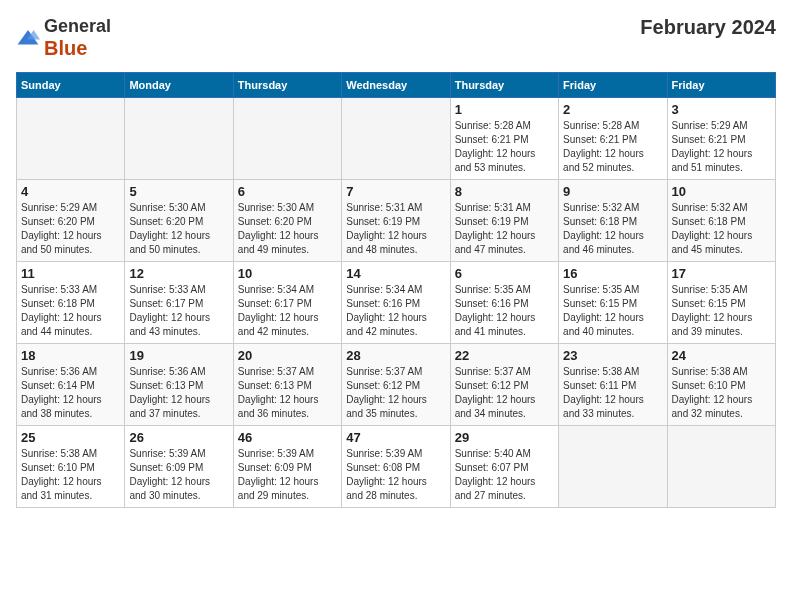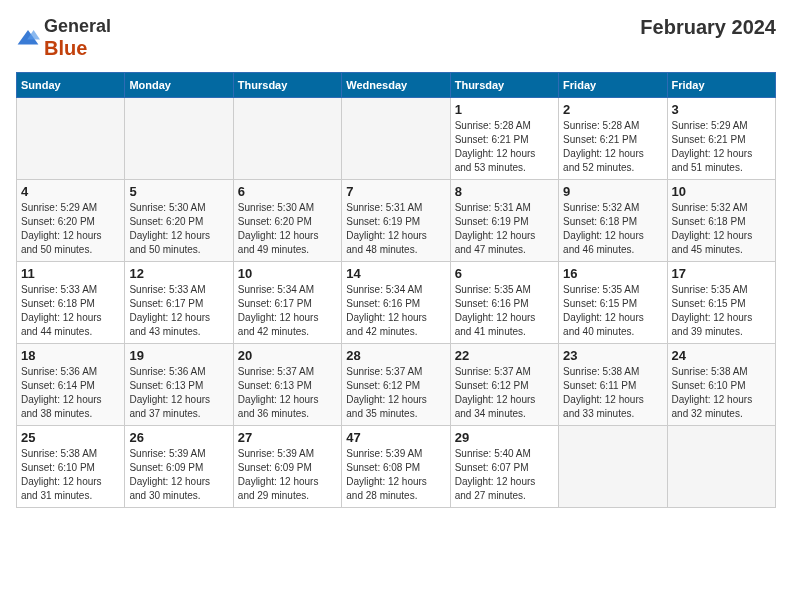--- a/index.html
+++ b/index.html
@@ -296,21 +296,21 @@
 and 31 minutes.</div>
         </td>
         <td>
           <div class="day-number">26</div>
           <div class="day-info" style="white-space: pre-line;">Sunrise: 5:39 AM
 Sunset: 6:09 PM
 Daylight: 12 hours
 and 30 minutes.</div>
         </td>
         <td>
-          <div class="day-number">27</div>
+          <div class="day-number">46</div>
           <div class="day-info" style="white-space: pre-line;">Sunrise: 5:39 AM
 Sunset: 6:09 PM
 Daylight: 12 hours
 and 29 minutes.</div>
         </td>
         <td>
           <div class="day-number">47</div>
           <div class="day-info" style="white-space: pre-line;">Sunrise: 5:39 AM
 Sunset: 6:08 PM
 Daylight: 12 hours

